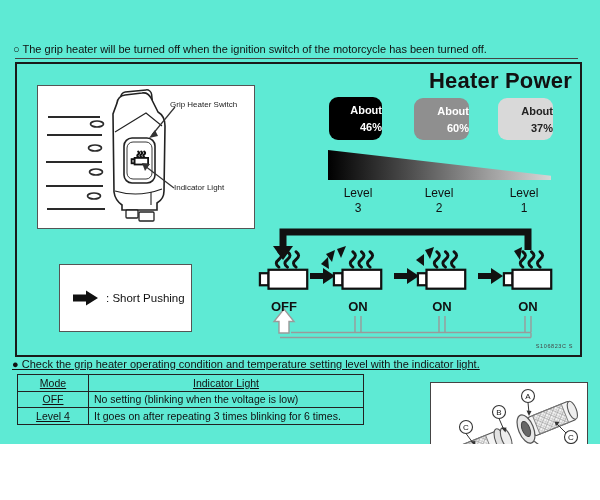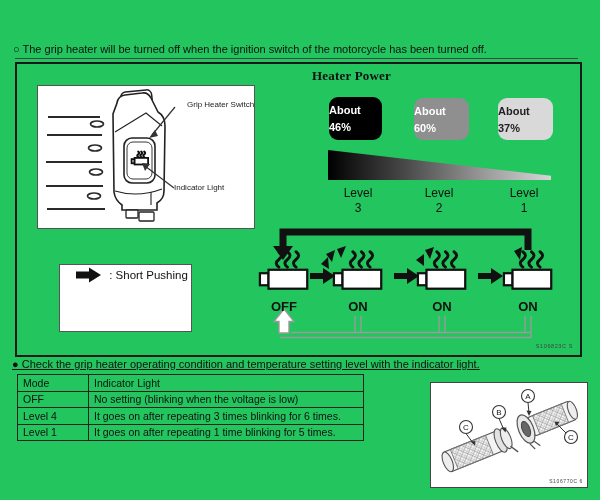--- a/index.html
+++ b/index.html
@@ -1,37 +1,37 @@
 <!DOCTYPE html>
 <html><head>
 <meta charset="utf-8">
 <style>
   html,body{margin:0;padding:0;background:#fff;}
-  .page{position:relative;width:600px;height:500px;background:#22c55e;overflow:hidden;
+  .page{position:relative;width:600px;height:444px;background:#5eead4;overflow:hidden;
         font-family:"Liberation Sans",sans-serif;color:#111;}
   .abs{position:absolute;}
   .note{font-size:11px;color:#111;white-space:nowrap;}
   .rule{background:#444;height:1px;}
   .main-box{border:2px solid #1a1a1a;}
   .sub-box{border:1.2px solid #555;background:#fff;}
-  .hp-title{font-size:13px;font-weight:bold;text-align:left;letter-spacing:.2px;font-family:Liberation Serif, serif;}
-  .pbox{border-radius:9px;text-align:left;font-size:11px;font-weight:600;
+  .hp-title{font-size:22px;font-weight:bold;text-align:right;letter-spacing:.2px;}
+  .pbox{border-radius:9px;text-align:right;font-size:11px;font-weight:600;
         line-height:1.5;padding-top:5px;box-sizing:border-box;}
   .lvl{width:64px;text-align:center;font-size:12px;font-weight:normal;line-height:1.25;}
   .state{width:56px;text-align:center;font-size:13px;font-weight:bold;}
   .figcode{font-size:5.5px;color:#444;letter-spacing:.6px;}
   .legend-row{display:flex;align-items:center;gap:7px;height:20px;}
   .legend-row span{font-size:11.5px;}
-  .legend-inner{display:flex;flex-direction:row;justify-content:center;gap:7px;
+  .legend-inner{display:flex;flex-direction:column;justify-content:center;gap:7px;
                 height:100%;padding-left:13px;box-sizing:border-box;}
   .swlabel{font-size:8px;color:#222;white-space:nowrap;}
   table.ind{border-collapse:collapse;font-size:10.5px;color:#111;table-layout:fixed;}
   table.ind td,table.ind th{border:1px solid #222;padding:1px 5px;height:13.5px;
         font-weight:normal;overflow:hidden;white-space:nowrap;}
-  td.c,th.c{text-align:left;}
+  td.c,th.c{text-align:center;text-decoration:underline;}
   svg{display:block;}
 </style>
 </head>
 <body>
 
 <div class="page">
 
   <div class="abs note" style="left:13px;top:43px;">○ The grip heater will be turned off when the ignition switch of the motorcycle has been turned off.</div>
   <div class="abs rule" style="left:15px;top:58px;width:563px;"></div>
 
@@ -73,21 +73,21 @@
           <rect x="88" y="124" width="12" height="8" rx="1"></rect>
           <rect x="101" y="126" width="15" height="9" rx="1"></rect>
         </g>
         <g stroke="#333" stroke-width="1.2">
           <path d="M137,21 L114,49"></path>
             <path d="M136,102 L107,80"></path>
         </g>
         <polygon points="111,52 117,44 120,50" fill="#333"></polygon>
         <polygon points="104,77 112,78 107,85" fill="#333"></polygon>
       </svg>
-      <div class="abs swlabel" style="left:149px;top:14px;">Grip Heater Switch</div>
+      <div class="abs swlabel" style="left:132px;top:14px;">Grip Heater Switch</div>
       <div class="abs swlabel" style="left:136px;top:97px;">Indicator Light</div>
     </div>
 
     <div class="abs sub-box" style="left:42px;top:200px;width:131px;height:66px;">
       <div class="legend-inner">
         <div class="legend-row">
           <svg width="26" height="16" viewBox="0 0 26 16">
             <polygon points="0,4.5 13,4.5 13,0.5 25,8 13,15.5 13,11.5 0,11.5" fill="#111"></polygon>
           </svg>
           <span>: Short Pushing</span>
@@ -197,24 +197,20 @@
       <th class="c">Indicator Light</th>
     </tr>
     <tr>
       <td class="c">OFF</td>
       <td>No setting (blinking when the voltage is low)</td>
     </tr>
     <tr>
       <td class="c">Level 4</td>
       <td>It goes on after repeating 3 times blinking for 6 times.</td>
     </tr>
-    <tr>
-      <td class="c">Level 1</td>
-      <td>It goes on after repeating 1 time blinking for 5 times.</td>
-    </tr>
   </tbody>
     </table>
 
   <div class="abs sub-box" style="left:430px;top:382px;width:156px;height:104px;border-color:#444;">
     <svg width="154" height="102" viewBox="0 0 154 102">
       <defs>
         <pattern id="xh" width="5" height="5" patternUnits="userSpaceOnUse" patternTransform="rotate(45)">
           <path d="M0,0 H5 M0,2.5 H5 M0,0 V5 M2.5,0 V5" stroke="#a0a0a0" stroke-width="0.7"></path>
         </pattern>
       </defs>

